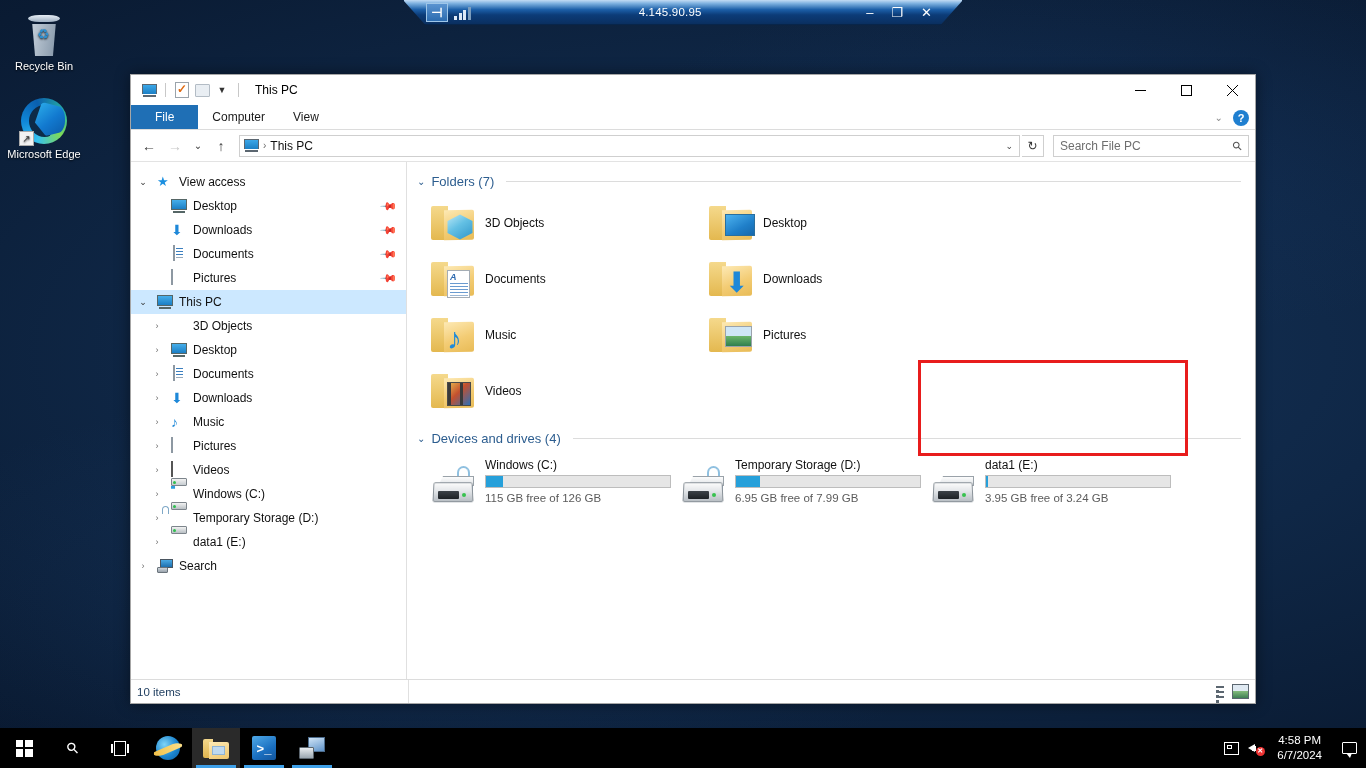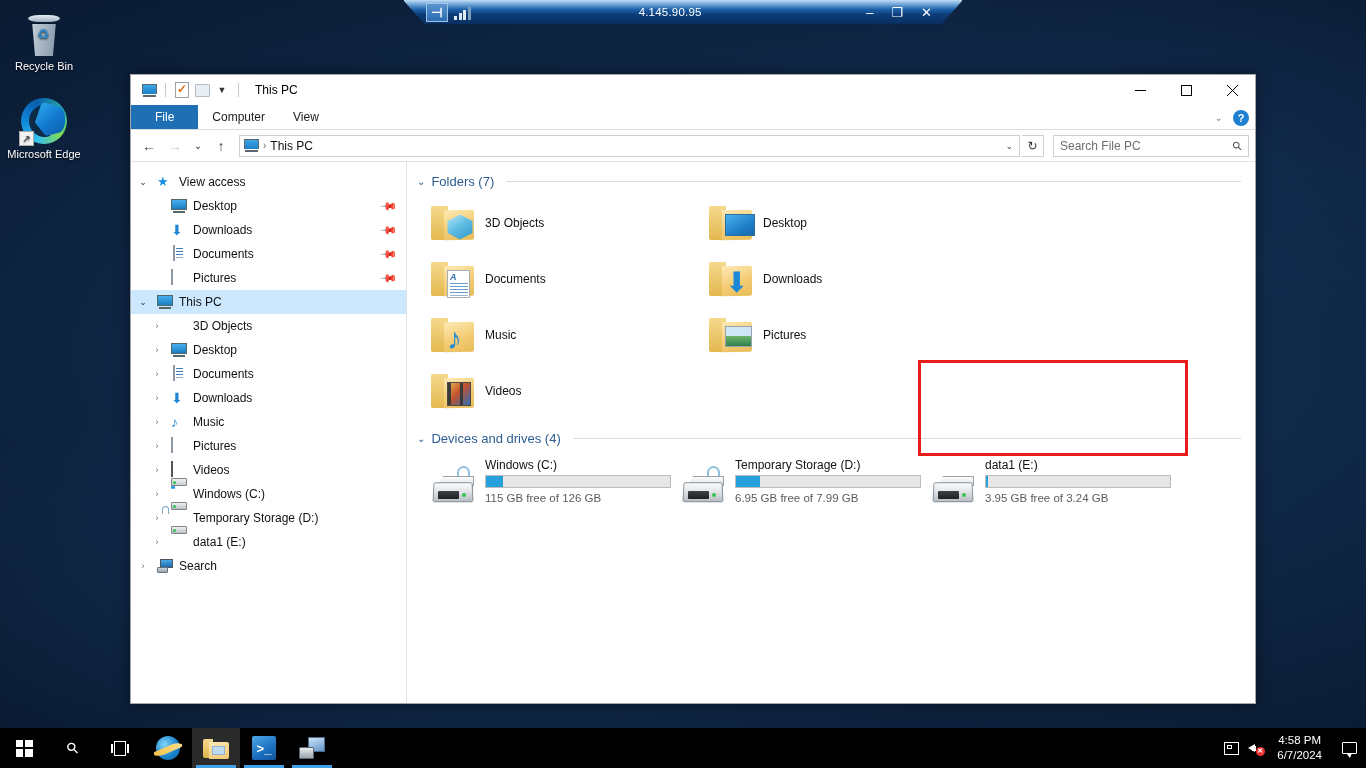--- a/index.html
+++ b/index.html
@@ -777,20 +777,31 @@
                 </div>
               <div class="dfree">3.95 GB free of 3.24 GB</div>
             </div>
           </div>
         </div>
 
         <div class="redbox" id="redbox" style="left:511px; top:198px; width:270px; height:96px;"></div>
       </div>
     </div>
 
+    <div class="statusbar">
+      <span class="divline"></span>
+      <span>10 items</span>
+      <span class="viewbtns">
+        <span class="vbtn details">
+            <i></i>
+            <b></b>
+          </span>
+        <span class="vbtn large"></span>
+      </span>
+    </div>
   </div>
 
   <div id="taskbar">
     <div class="tb-item tb-start">
       <span class="winlogo">
           <i></i>
           <i></i>
           <i></i>
           <i></i>
         </span>

